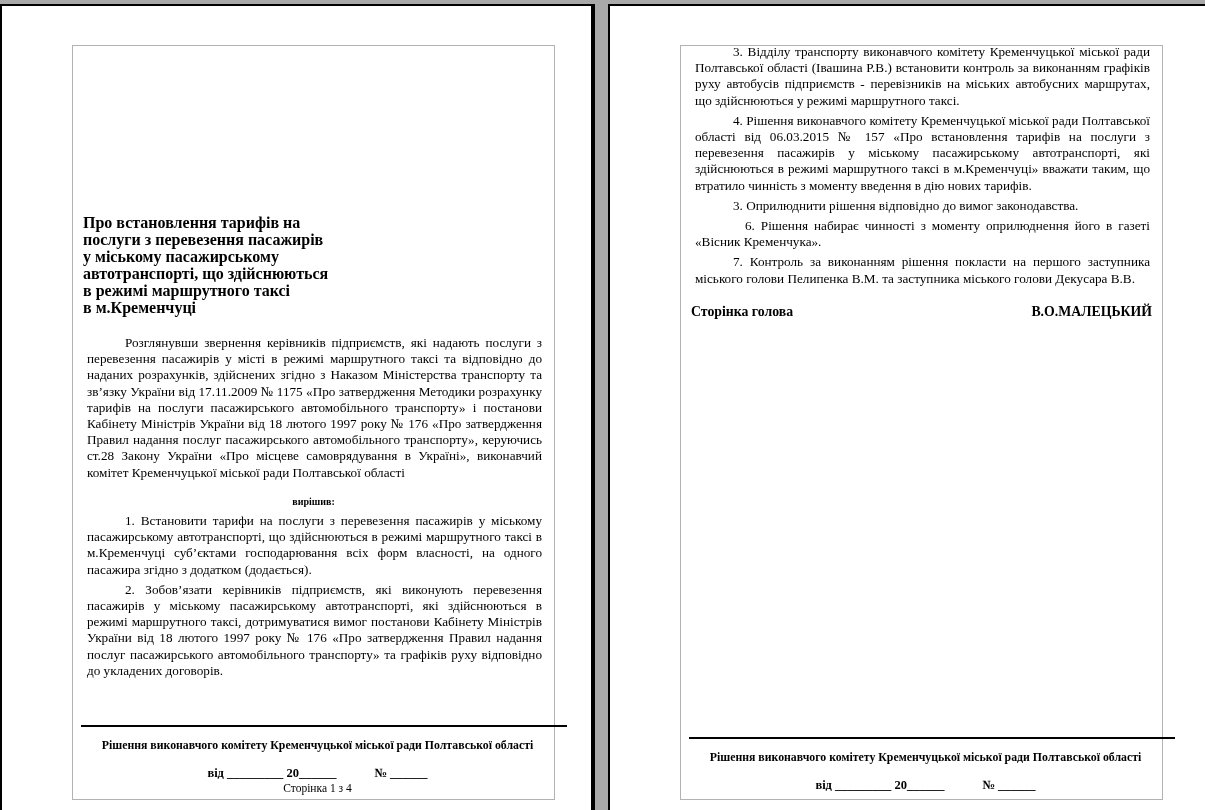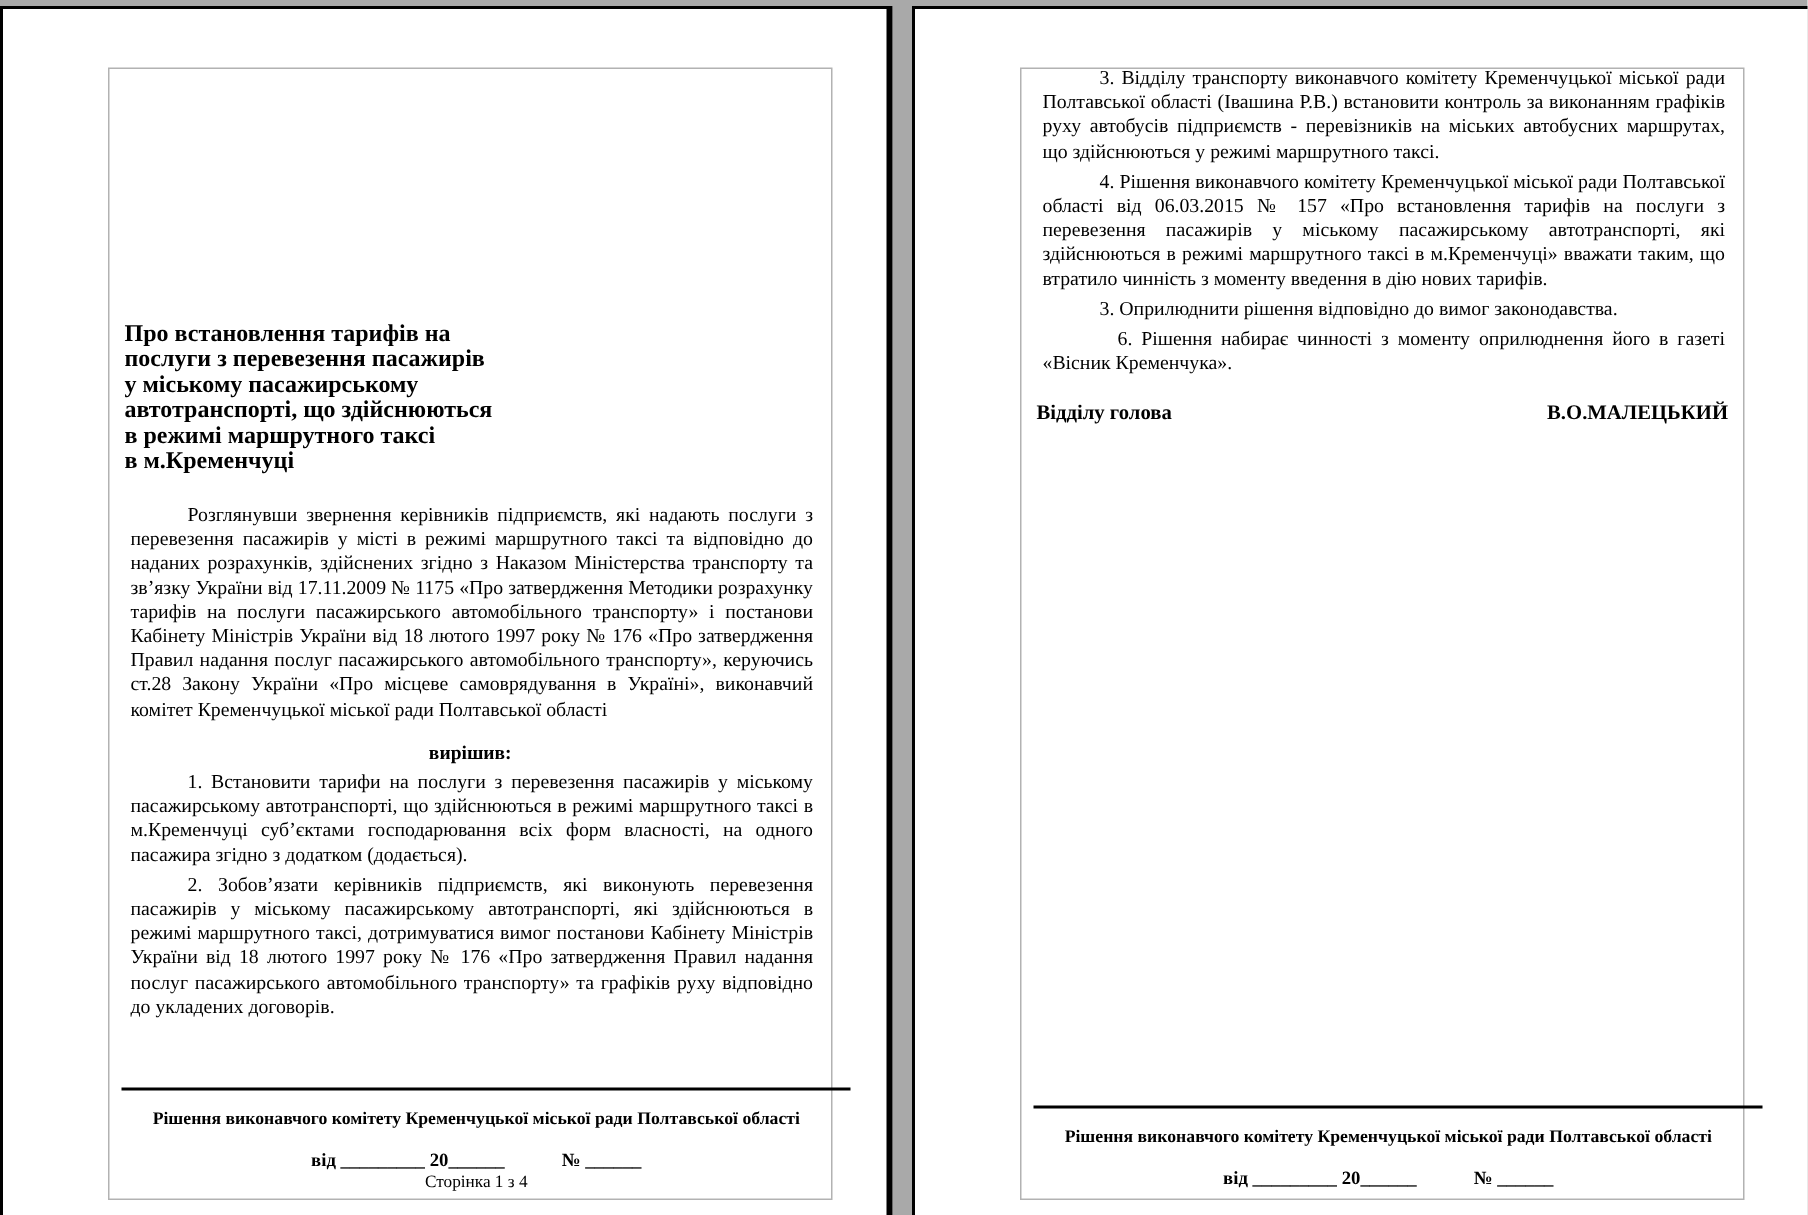--- a/index.html
+++ b/index.html
@@ -38,21 +38,21 @@
     text-align:justify;
     font-size:13.2px;
     line-height:16.2px;
     text-indent:38px;
   }
   .intro { margin-top:19px; }
   .resolved {
     margin-top:13px;
     text-align:center;
     font-weight:bold;
-    font-size:13px;
+    font-size:10px;
     line-height:16.2px;
   }
   .item { margin-top:3px; }
   .page-2 .item:first-child { margin-top:-2px; }
   .indent-lg { text-indent:50px; }
   .sig-row {
     display:flex; justify-content:space-between;
     margin:17px 10px 0 10px;
     font-weight:bold;
     font-size:13.8px;
@@ -108,23 +108,24 @@
     <div class="frame">
 
       <p class="para item">3. Відділу транспорту виконавчого комітету Кременчуцької міської ради Полтавської області (Івашина Р.В.) встановити контроль за виконанням графіків руху автобусів підприємств - перевізників на міських автобусних маршрутах, що здійснюються у режимі маршрутного таксі.</p>
 
       <p class="para item">4. Рішення виконавчого комітету Кременчуцької міської ради Полтавської області від 06.03.2015 № 157 «Про встановлення тарифів на послуги з перевезення пасажирів у міському пасажирському автотранспорті, які здійснюються в режимі маршрутного таксі в м.Кременчуці» вважати таким, що втратило чинність з моменту введення в дію нових тарифів.</p>
 
       <p class="para item">3. Оприлюднити рішення відповідно до вимог законодавства.</p>
 
       <p class="para item indent-lg">6. Рішення набирає чинності з моменту оприлюднення його в газеті «Вісник Кременчука».</p>
 
+      <p class="para item">7. Контроль за виконанням рішення покласти на першого заступника міського голови Пелипенка В.М. та заступника міського голови Декусара В.В.</p>
 
       <div class="sig-row">
-        <span>Відділу голова</span>
+        <span>Сторінка голова</span>
         <span>В.О.МАЛЕЦЬКИЙ</span>
       </div>
 
       <div class="footer">
         <div class="rule"></div>
         <div class="org">Рішення виконавчого комітету Кременчуцької міської ради Полтавської області</div>
         <div class="dateline">
           <span>від _________ 20______</span><span class="date-gap"></span><span>№ ______</span>
         </div>
       </div>

